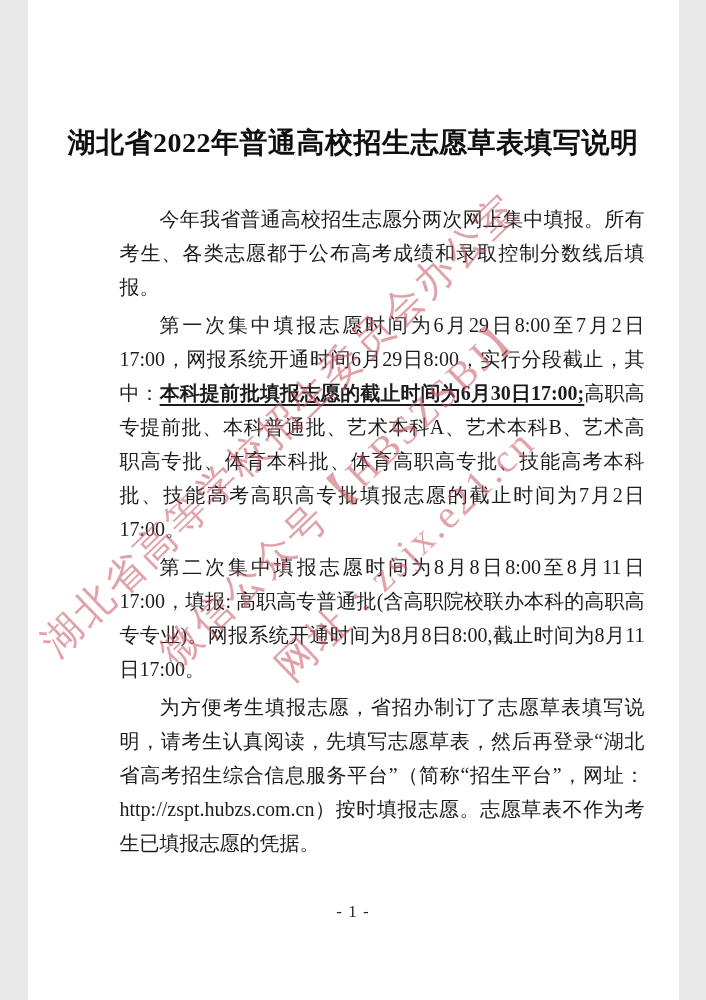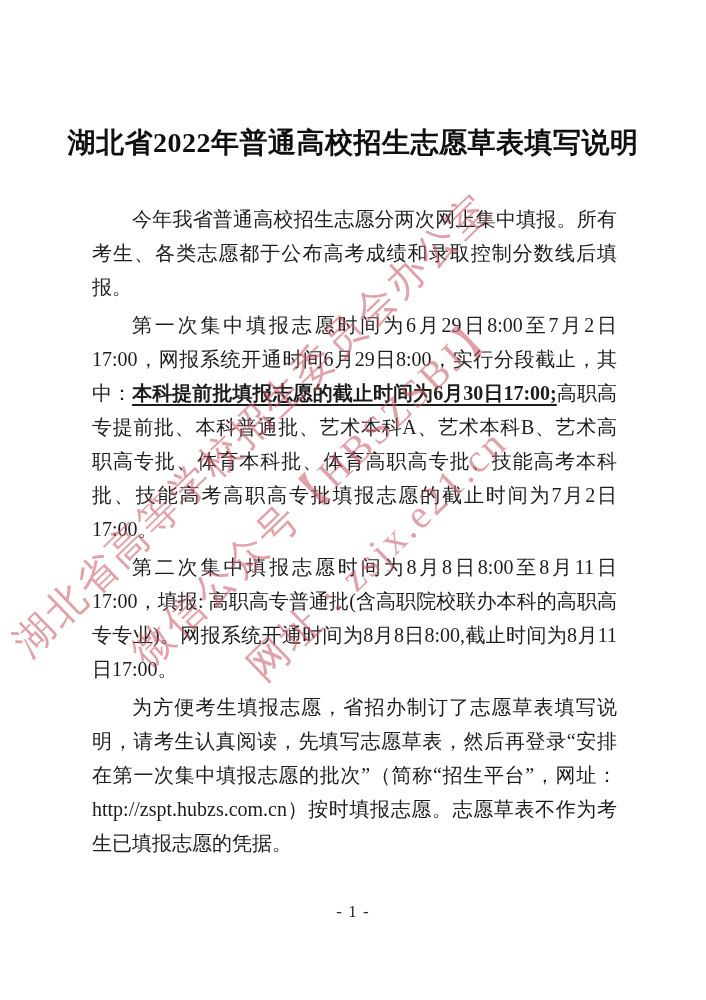--- a/index.html
+++ b/index.html
@@ -1,18 +1,18 @@
 <!DOCTYPE html>
 <html style="--wm-color: #c95663;"><head>
 <meta charset="utf-8">
 <style>
   html, body { margin: 0; padding: 0; background: #e8e8e8; }
   .page {
     position: relative;
-    width: 706px;
+    width: 651px;
     height: 1000px;
     margin: 0 auto;
     background: #ffffff;
     overflow: hidden;
     font-family: "Liberation Serif", "DejaVu Serif", serif;
     color: #1c1c1c;
   }
   .title {
     position: absolute;
     top: 124px;
@@ -75,21 +75,21 @@
 <body>
 
 <div class="page">
 
   <h1 class="title">湖北省2022年普通高校招生志愿草表填写说明</h1>
 
   <div class="body-text">
     <p>今年我省普通高校招生志愿分两次网上集中填报。所有考生、各类志愿都于公布高考成绩和录取控制分数线后填报。</p>
     <p><span>第一次集中填报志愿时间为6月29日8:00至7月2日17:00，网报系统开通时间6月29日8:00，实行分段截止，其中：</span><span class="emph">本科提前批填报志愿的截止时间为6月30日17:00;</span><span>高职高专提前批、本科普通批、艺术本科A、艺术本科B、艺术高职高专批、体育本科批、体育高职高专批、技能高考本科批、技能高考高职高专批填报志愿的截止时间为7月2日17:00。</span></p>
     <p>第二次集中填报志愿时间为8月8日8:00至8月11日17:00，填报: 高职高专普通批(含高职院校联办本科的高职高专专业)。网报系统开通时间为8月8日8:00,截止时间为8月11日17:00。</p>
-    <p>为方便考生填报志愿，省招办制订了志愿草表填写说明，请考生认真阅读，先填写志愿草表，然后再登录“安排在第一次集中填报志愿的批次”（简称“招生平台”，网址：http://zspt.hubzs.com.cn）按时填报志愿。志愿草表不作为考生已填报志愿的凭据。</p>
+    <p>为方便考生填报志愿，省招办制订了志愿草表填写说明，请考生认真阅读，先填写志愿草表，然后再登录“湖北省高考招生综合信息服务平台”（简称“招生平台”，网址：http://zspt.hubzs.com.cn）按时填报志愿。志愿草表不作为考生已填报志愿的凭据。</p>
   </div>
 
   <div class="watermark">
     <div>湖北省高等学校招生委员会办公室</div>
     <div>微信公众号【HBSZSBJ】</div>
     <div>网址：zsjx.e21.cn</div>
   </div>
 
   <div class="footer">- 1 -</div>
 

